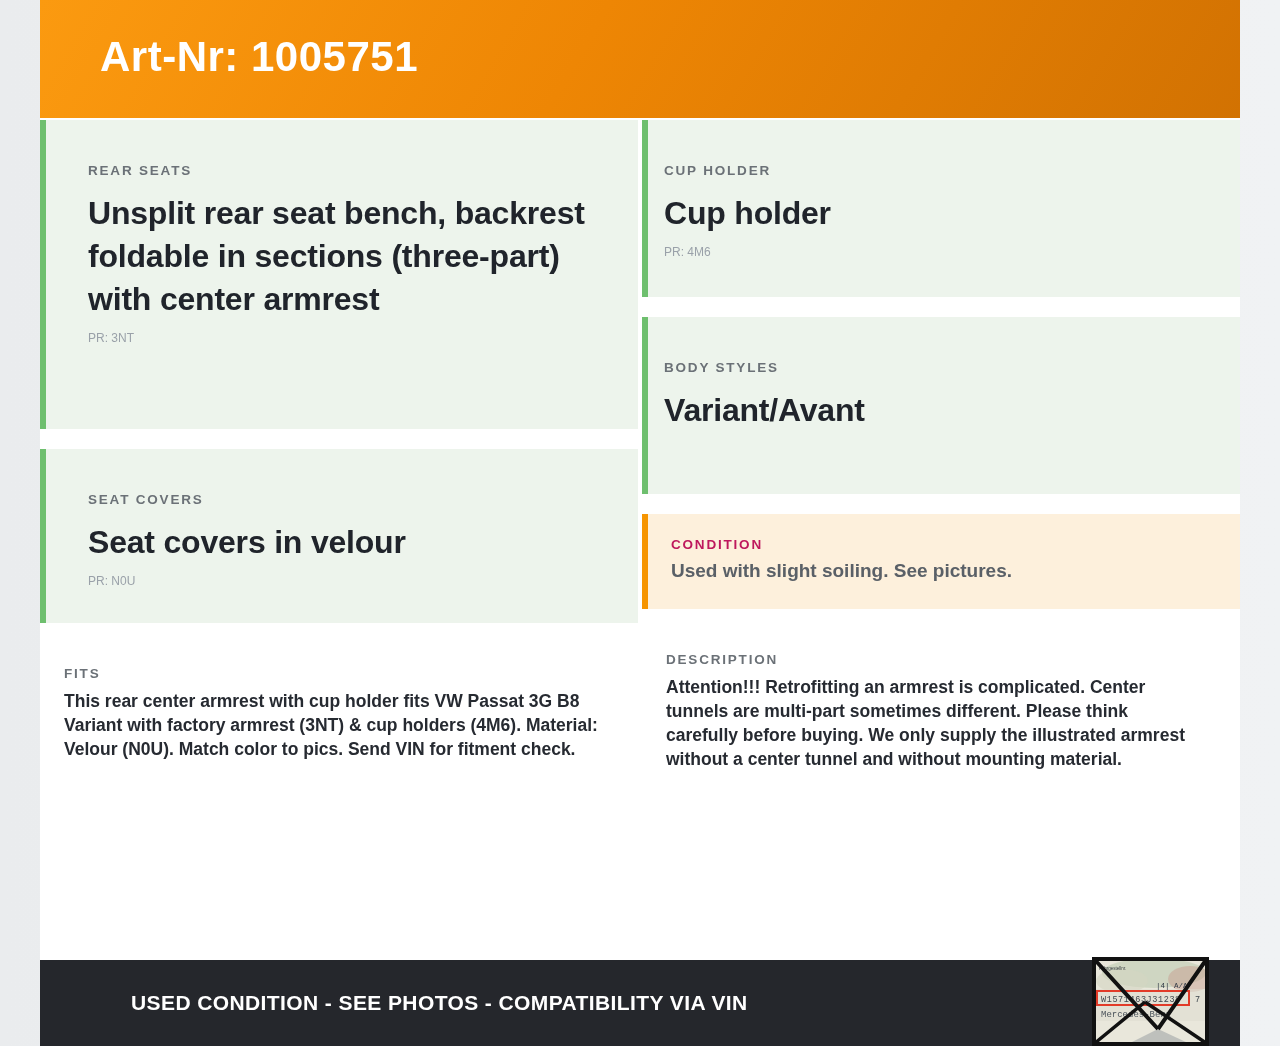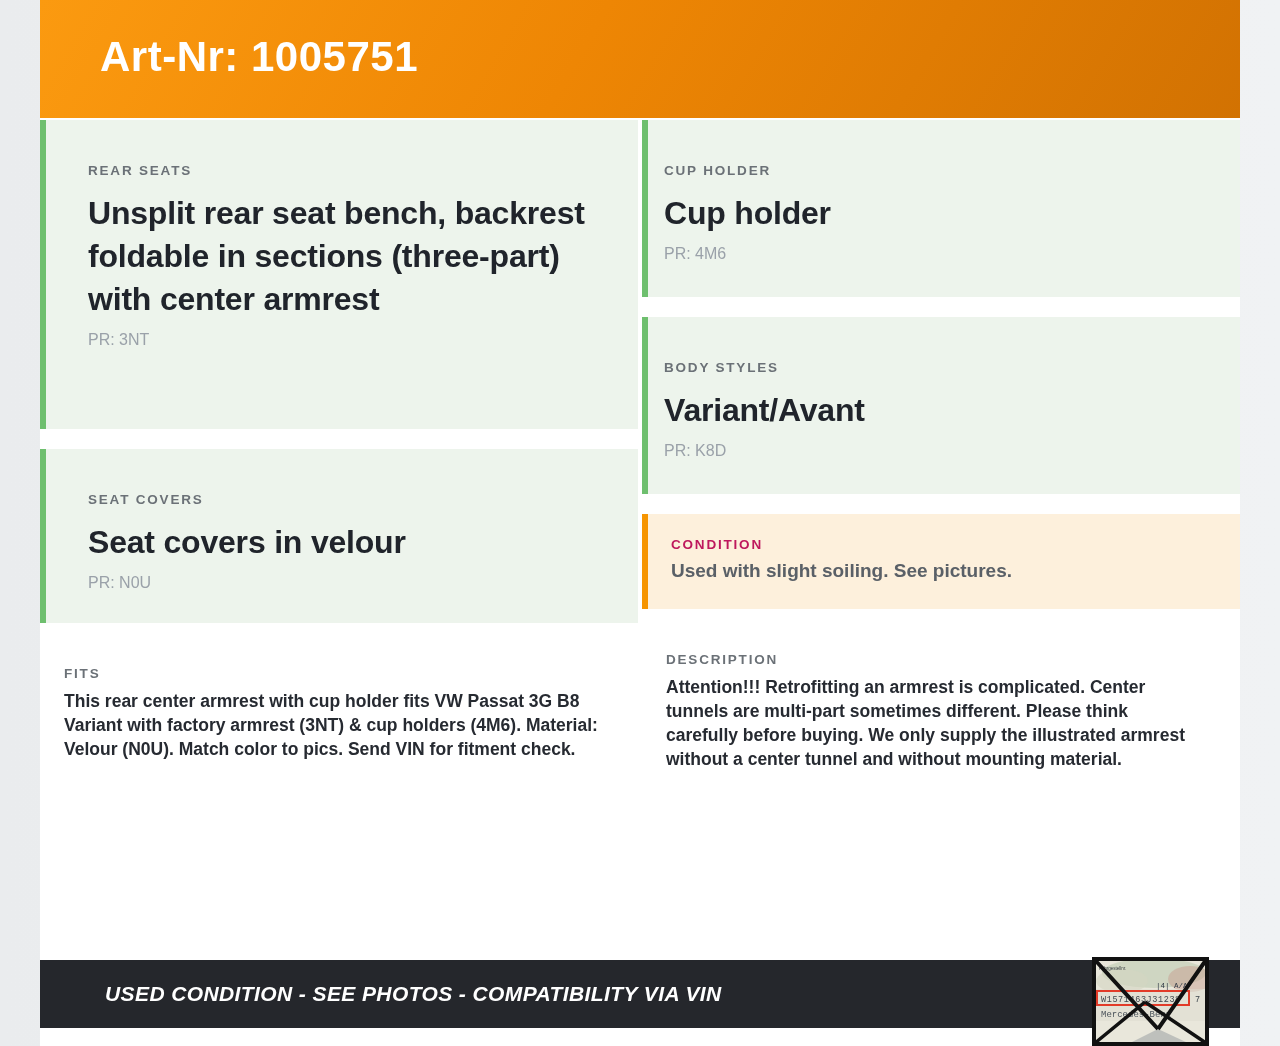--- a/index.html
+++ b/index.html
@@ -36,42 +36,42 @@
   }
   .col-right .card.green { padding-left:16px; }
   .card .label {
     font-size:13.5px; font-weight:700; letter-spacing:1.8px;
     color:#6b7177; text-transform:uppercase; margin-bottom:14px;
   }
   .card .title {
     font-size:32px; line-height:43px; font-weight:700;
     color:#20242b; letter-spacing:-0.2px; max-width:508px;
   }
-  .card .pr { font-size:16px; color:#9aa1a9; margin-top:10px; }
+  .card .pr { font-size:12px; color:#9aa1a9; margin-top:10px; }
   .h309{height:309px} .h174{height:174px} .h178{height:174px} .h165{height:165px}
   .h177{height:177px} .h95{height:95px} .grow{flex:1}
   
   .card.condition {
     background:#fdf0dc;
     border-left:6px solid #f69500;
     padding:23px 24px 0 23px;
   }
   .card.condition .label { color:#be185d; margin-bottom:8px; }
   .card.condition .cond-text { font-size:19px; font-weight:600; color:#5a6067; }
   
   .card.plain { padding:23px 40px 0 24px; background:#ffffff; }
   .card.plain .label { margin-bottom:8px; }
   .card.plain .body {
     font-size:17.5px; line-height:24px; font-weight:600;
     color:#262a31; max-width:545px;
   }
   
   .footer {
-    margin-top:2px; height:68px; background:#25272c;
-    display:flex; align-items:center; padding-left:65px;font-style:italic;
+    margin-top:2px; height:86px; background:#25272c;
+    display:flex; align-items:center; padding-left:91px;
   }
   .footer .footer-text {
     color:#ffffff; font-size:21px; font-weight:700; letter-spacing:0.4px;
   }
   
   .thumb {
     position:absolute; left:1052px; top:957px;
     width:117px; height:89px; cursor:pointer;
   }
   .thumb svg { display:block; width:117px; height:89px; }
@@ -107,21 +107,20 @@
 
       <div class="col col-right">
         <section class="card green h177">
           <div class="label">CUP HOLDER</div>
           <h2 class="title">Cup holder</h2>
           <div class="pr">PR: 4M6</div>
         </section>
         <section class="card green h177">
           <div class="label">BODY STYLES</div>
           <h2 class="title">Variant/Avant</h2>
-          <div class="pr">PR: K8D</div>
         </section>
         <section class="card condition h95">
           <div class="label">CONDITION</div>
           <div class="cond-text">Used with slight soiling. See pictures.</div>
         </section>
         <section class="card plain grow">
           <div class="label">DESCRIPTION</div>
           <p class="body">Attention!!! Retrofitting an armrest is complicated. Center tunnels are multi-part sometimes different. Please think carefully before buying. We only supply the illustrated armrest without a center tunnel and without mounting material.</p>
         </section>
       </div>

